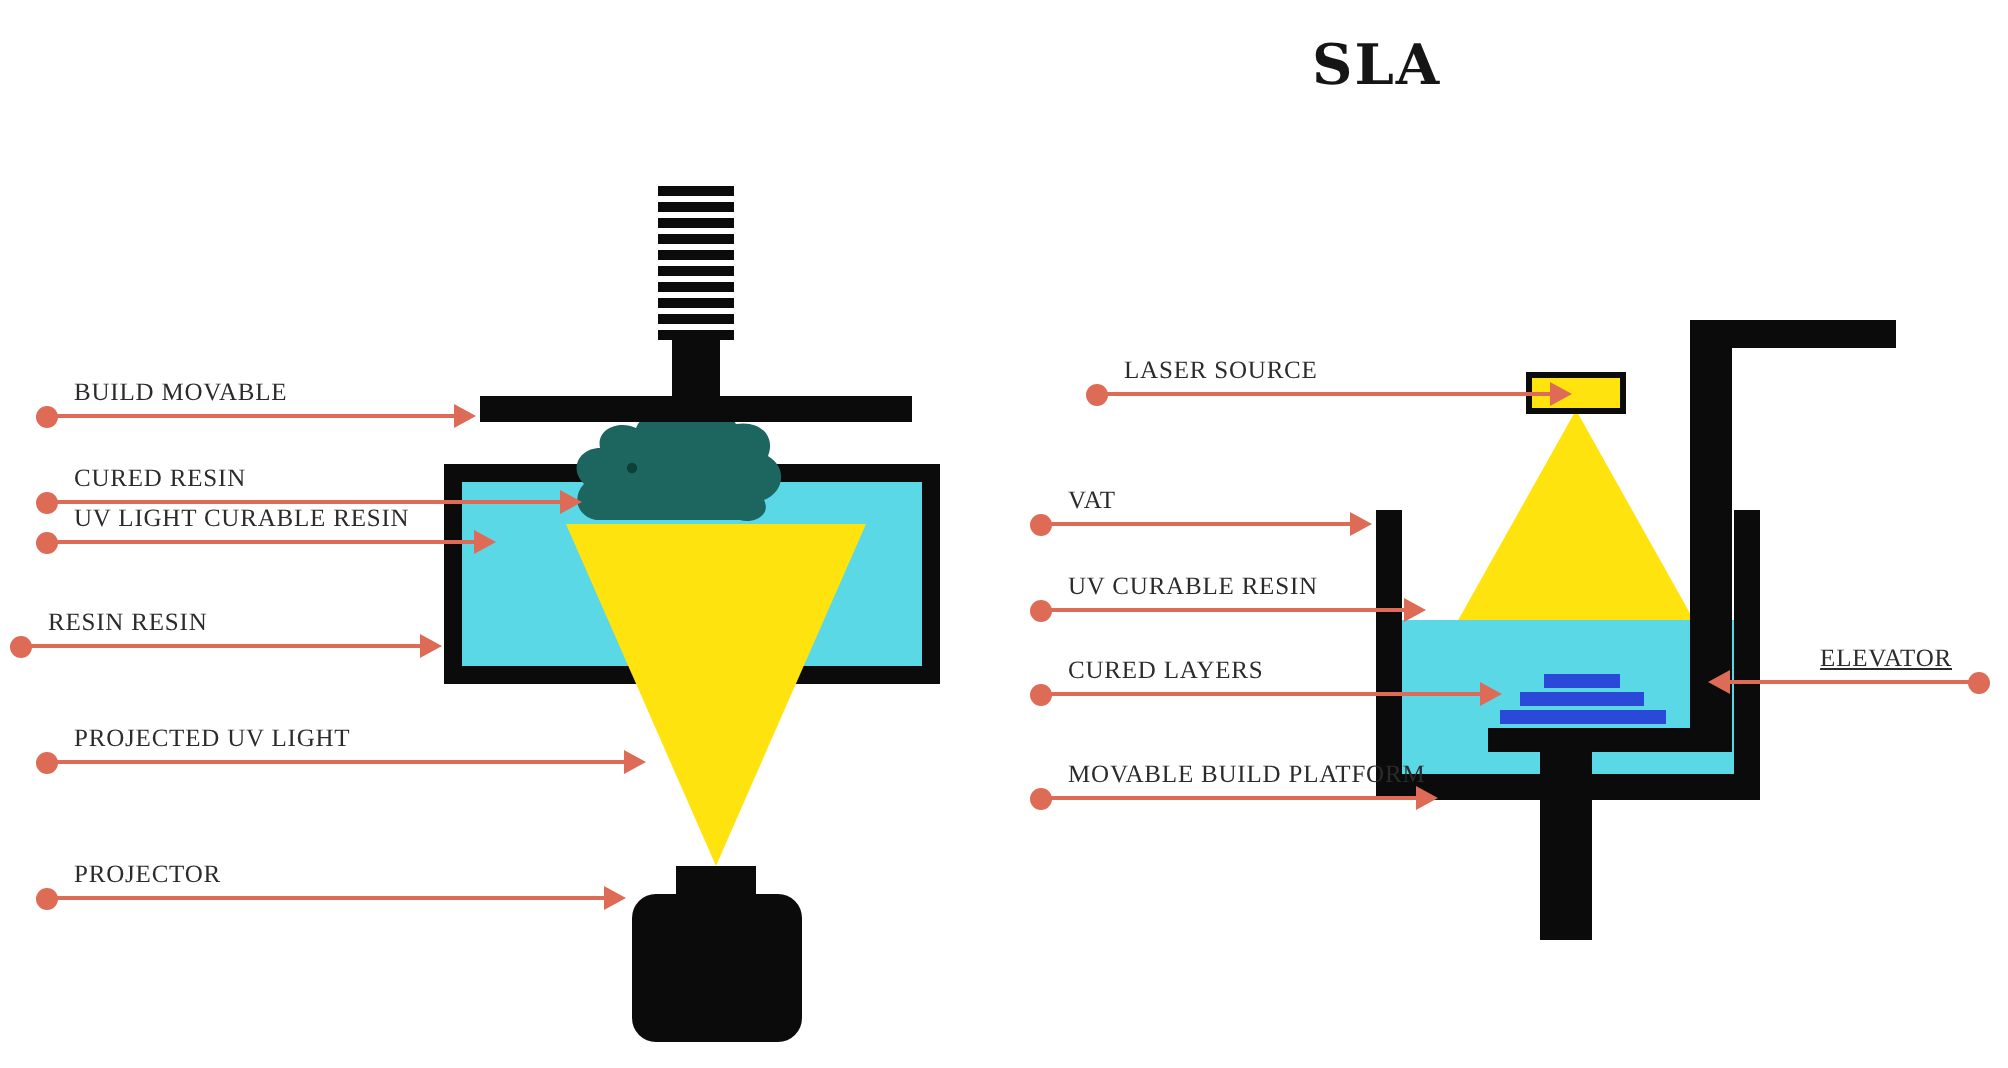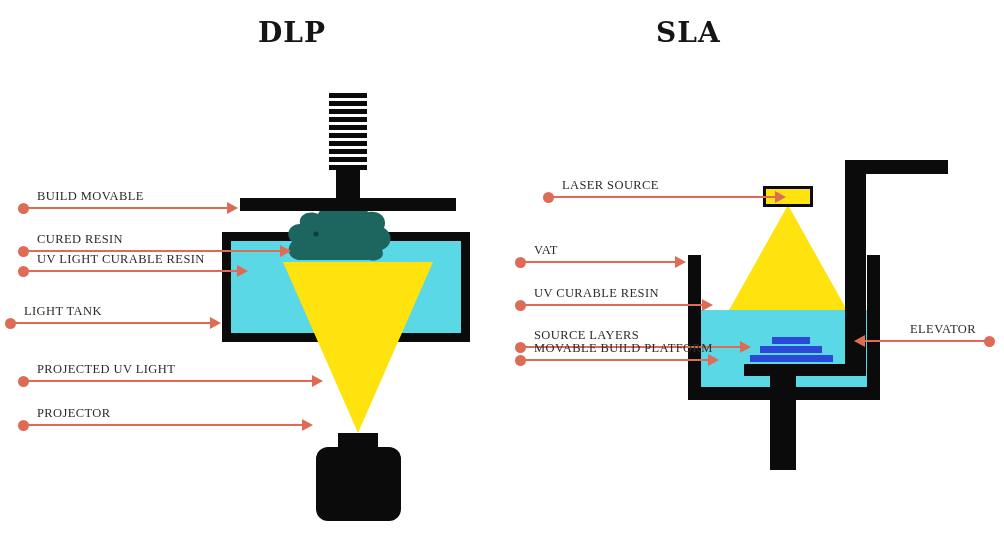--- a/index.html
+++ b/index.html
@@ -23,39 +23,38 @@
   .callout{position:absolute;height:2px;}
   .callout .line{position:absolute;left:5px;right:10px;top:0;height:2px;background:var(--red);}
   .callout .dot{position:absolute;left:-5px;top:-4px;width:11px;height:11px;border-radius:50%;background:var(--red);}
   .callout .arrow{position:absolute;right:-1px;top:-5px;width:0;height:0;
                   border-left:11px solid var(--red);border-top:6px solid transparent;border-bottom:6px solid transparent;}
   .callout .callout-text{position:absolute;left:14px;bottom:5px;white-space:nowrap;
                          font-size:12.5px;color:#2b2b2b;letter-spacing:.4px;}
   .callout.rev .dot{left:auto;right:-5px;}
   .callout.rev .line{left:10px;right:5px;}
   .callout.rev .arrow{right:auto;left:-1px;border-left:none;border-right:11px solid var(--red);}
-  .callout.rev .callout-text{left:auto;right:14px;}
+  .callout.rev .callout-text{left:auto;right:14px;text-decoration:underline;}
 
   
   .black{background:var(--ink);}
   .rod-threads{background:repeating-linear-gradient(to bottom,var(--ink) 0 5px,#fff 5px 8px);}
   .tank{border:9px solid var(--ink);background:var(--cyan);}
   .tri-down{background:var(--yellow);clip-path:polygon(0 0,100% 0,50% 100%);}
   .tri-up{background:var(--yellow);clip-path:polygon(50% 0,0 100%,100% 100%);}
   .laser{background:var(--yellow);border:3px solid var(--ink);}
   .liquid{background:var(--cyan);}
   .layer{background:var(--blue);}
   .projector{background:var(--ink);border-radius:12px;}
 </style>
 </head>
 <body>
 
 <div class="canvas">
 
-  <div class="title" style="left:258px;">DLP</div>
   <div class="title" style="left:656px;">SLA</div>
 
   <div class="abs rod-threads" style="left:329px;top:93px;width:38px;height:79px;"></div>
   <div class="abs black" style="left:336px;top:170px;width:24px;height:30px;"></div>
 
   <div class="abs tank" style="left:222px;top:232px;width:248px;height:110px;"></div>
   <div class="abs tri-down" style="left:283px;top:262px;width:150px;height:171px;"></div>
 
   <svg class="abs" style="left:284px;top:202px;" width="114" height="64" viewBox="0 0 114 64">
     <path d="M14 58 C4 56 2 46 8 40 C0 32 6 22 16 22 C14 12 26 8 34 12 C38 2 52 2 58 8
@@ -80,32 +79,32 @@
     <span class="line"></span>
     <span class="arrow"></span>
   </div>
   <div class="callout" style="left:23px;top:270px;width:224px;text-decoration:underline;">
     <span class="callout-text">UV LIGHT CURABLE RESIN</span>
     <span class="dot"></span>
     <span class="line"></span>
     <span class="arrow"></span>
   </div>
   <div class="callout" style="left:10px;top:322px;width:210px;">
-    <span class="callout-text">LIGHT TANK</span>
+    <span class="callout-text">RESIN RESIN</span>
     <span class="dot"></span>
     <span class="line"></span>
     <span class="arrow"></span>
   </div>
   <div class="callout" style="left:23px;top:380px;width:299px;text-decoration:underline;">
     <span class="callout-text">PROJECTED UV LIGHT</span>
     <span class="dot"></span>
     <span class="line"></span>
     <span class="arrow"></span>
   </div>
-  <div class="callout" style="left:23px;top:424px;width:289px;">
+  <div class="callout" style="left:23px;top:448px;width:289px;">
     <span class="callout-text">PROJECTOR</span>
     <span class="dot"></span>
     <span class="line"></span>
     <span class="arrow"></span>
   </div>
 
   <div class="abs tri-up" style="left:728px;top:205px;width:120px;height:107px;"></div>
   <div class="abs laser" style="left:763px;top:186px;width:50px;height:21px;"></div>
 
   <div class="abs liquid" style="left:701px;top:310px;width:166px;height:78px;"></div>
@@ -136,26 +135,26 @@
     <span class="line"></span>
     <span class="arrow"></span>
   </div>
   <div class="callout" style="left:520px;top:304px;width:192px;">
     <span class="callout-text">UV CURABLE RESIN</span>
     <span class="dot"></span>
     <span class="line"></span>
     <span class="arrow"></span>
   </div>
   <div class="callout" style="left:520px;top:346px;width:230px;">
-    <span class="callout-text">SOURCE LAYERS</span>
+    <span class="callout-text">CURED LAYERS</span>
     <span class="dot"></span>
     <span class="line"></span>
     <span class="arrow"></span>
   </div>
-  <div class="callout" style="left:520px;top:359px;width:198px;">
+  <div class="callout" style="left:520px;top:398px;width:198px;">
     <span class="callout-text">MOVABLE BUILD PLATFORM</span>
     <span class="dot"></span>
     <span class="line"></span>
     <span class="arrow"></span>
   </div>
   <div class="callout rev" style="left:855px;top:340px;width:135px;">
     <span class="callout-text">ELEVATOR</span>
     <span class="dot"></span>
     <span class="line"></span>
     <span class="arrow"></span>

